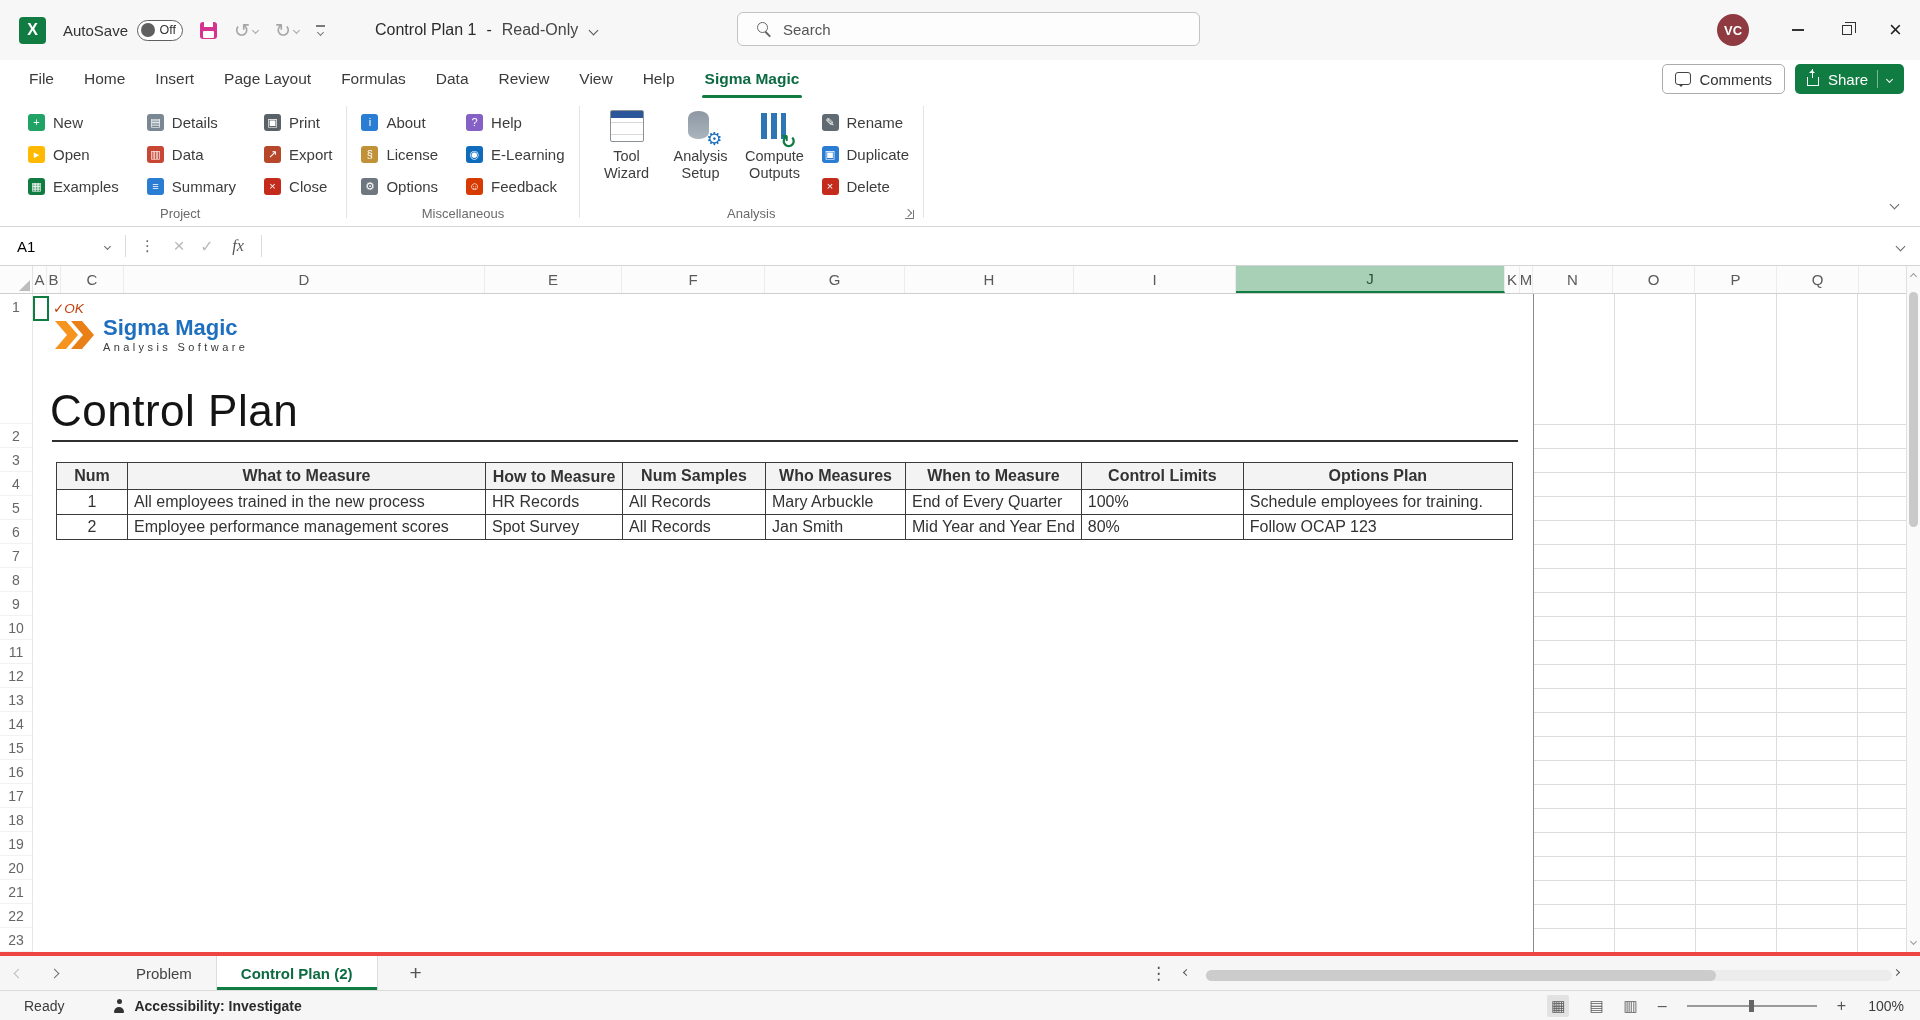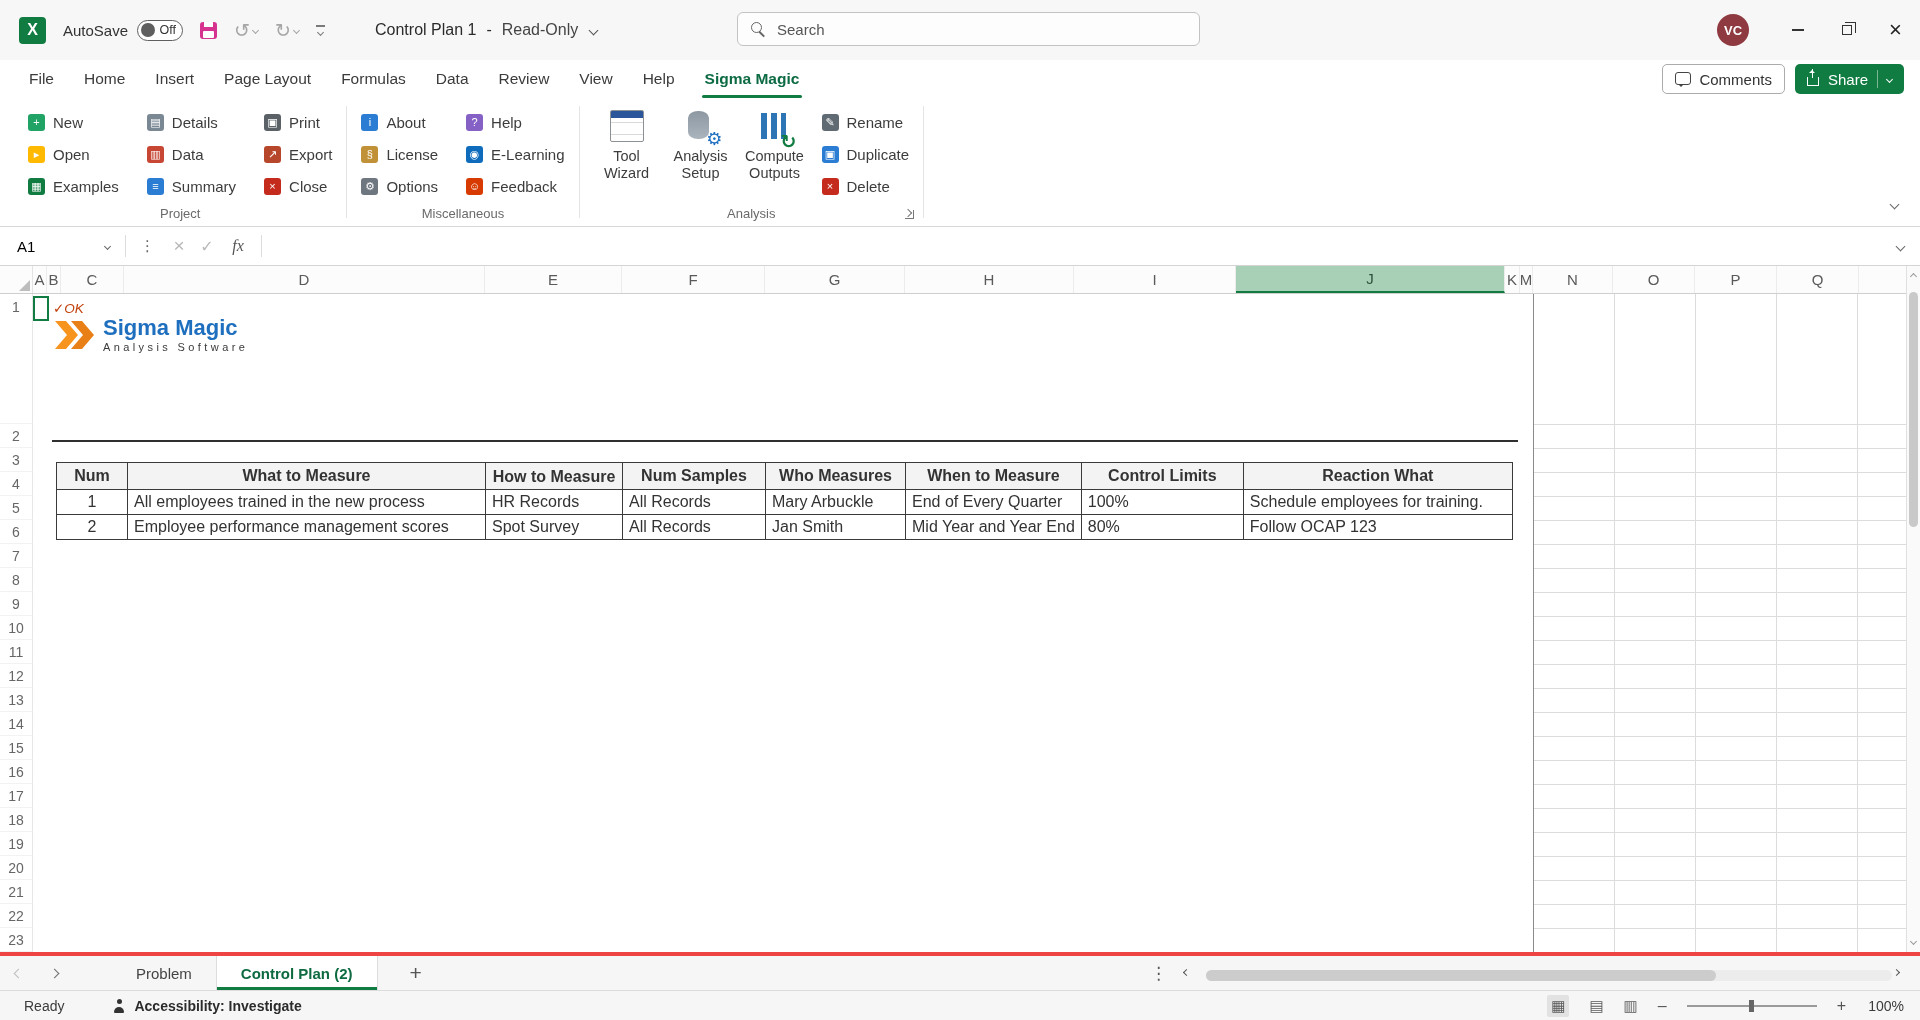--- a/index.html
+++ b/index.html
@@ -26,21 +26,21 @@
   .save-ic::before{content:"";position:absolute;left:4px;top:0;width:9px;height:5px;background:#fff}
   .save-ic::after{content:"";position:absolute;left:3px;bottom:1px;width:11px;height:7px;background:#fff;border-radius:1px}
   .qat-btn{display:flex;align-items:center;gap:3px;color:#A6A6A6;font-size:19px}
   .g-undo::before{content:"↺"}
   .g-redo::before{content:"↻"}
   .customize{display:flex;flex-direction:column;align-items:center;gap:3px;color:#7a7a7a}
   .customize .bar{width:9px;height:1.6px;background:#7a7a7a}
   .doc-title{position:absolute;left:375px;top:0;height:60px;display:flex;align-items:center;gap:10px;font-size:16px;color:#2b2b2b}
   .doc-mode{color:#444}
   .doc-title .chev{color:#555;margin-left:2px}
-  .search{position:absolute;left:737px;top:12px;width:463px;height:34px;background:#FDFDFD;border:1px solid #C3C3C3;border-radius:6px;display:flex;align-items:center;gap:11px;padding-left:13px}
+  .search{position:absolute;left:737px;top:12px;width:463px;height:34px;background:#FDFDFD;border:1px solid #C3C3C3;border-radius:6px;display:flex;align-items:center;gap:11px;padding-left:19px}
   .mag-ic{width:15px;height:15px;position:relative}
   .mag-ic::before{content:"";position:absolute;left:0;top:0;width:9px;height:9px;border:1.6px solid #666;border-radius:50%}
   .mag-ic::after{content:"";position:absolute;left:9px;top:9px;width:7px;height:1.6px;background:#666;transform:rotate(45deg);transform-origin:0 0}
   .search-input{border:none;outline:none;background:transparent;font-size:15px;color:#444;width:380px;font-family:inherit}
   .search-input::placeholder{color:#555}
   .tb-right{position:absolute;right:0;top:0;height:60px;display:flex;align-items:center}
   .avatar{width:32px;height:32px;border-radius:50%;background:#8E3A40;color:#fff;font-size:13px;font-weight:bold;display:flex;align-items:center;justify-content:center;margin-right:24px}
   .win-btn{width:49px;height:60px;display:flex;align-items:center;justify-content:center;color:#222}
   .min-bar{width:12px;height:1.6px;background:#333}
   .restore{position:relative;width:10px;height:10px;border:1.2px solid #333;background:#F7F7F7}
@@ -440,20 +440,21 @@
     <svg width="40" height="30" viewBox="0 0 40 30">
       <polygon points="1,1 12,1 24,15 12,29 1,29 13,15" fill="#F7941E"></polygon>
       <polygon points="17,1 28,1 40,15 28,29 17,29 29,15" fill="#E87F17"></polygon>
     </svg>
     <div class="logo-text">
       <div class="t1">Sigma Magic</div>
       <div class="t2">Analysis Software</div>
     </div>
   </div>
 
+  <div class="page-title">Control Plan</div>
   <div class="title-rule"></div>
 
   <table id="cp-table" class="cp-table">
       <colgroup>
         <col style="width: 71px;">
         <col style="width: 358px;">
         <col style="width: 137px;">
         <col style="width: 143px;">
         <col style="width: 140px;">
         <col style="width: 169px;">
@@ -477,21 +478,21 @@
           <th>
             <div>Who Measures</div>
           </th>
           <th>
             <div>When to Measure</div>
           </th>
           <th>
             <div>Control Limits</div>
           </th>
           <th>
-            <div>Reaction What</div>
+            <div>Options Plan</div>
           </th>
         </tr>
       </thead>
       <tbody>
         <tr>
           <td class="cnum">1</td>
           <td>All employees trained in the new process</td>
           <td>HR Records</td>
           <td>All Records</td>
           <td>Mary Arbuckle</td>

